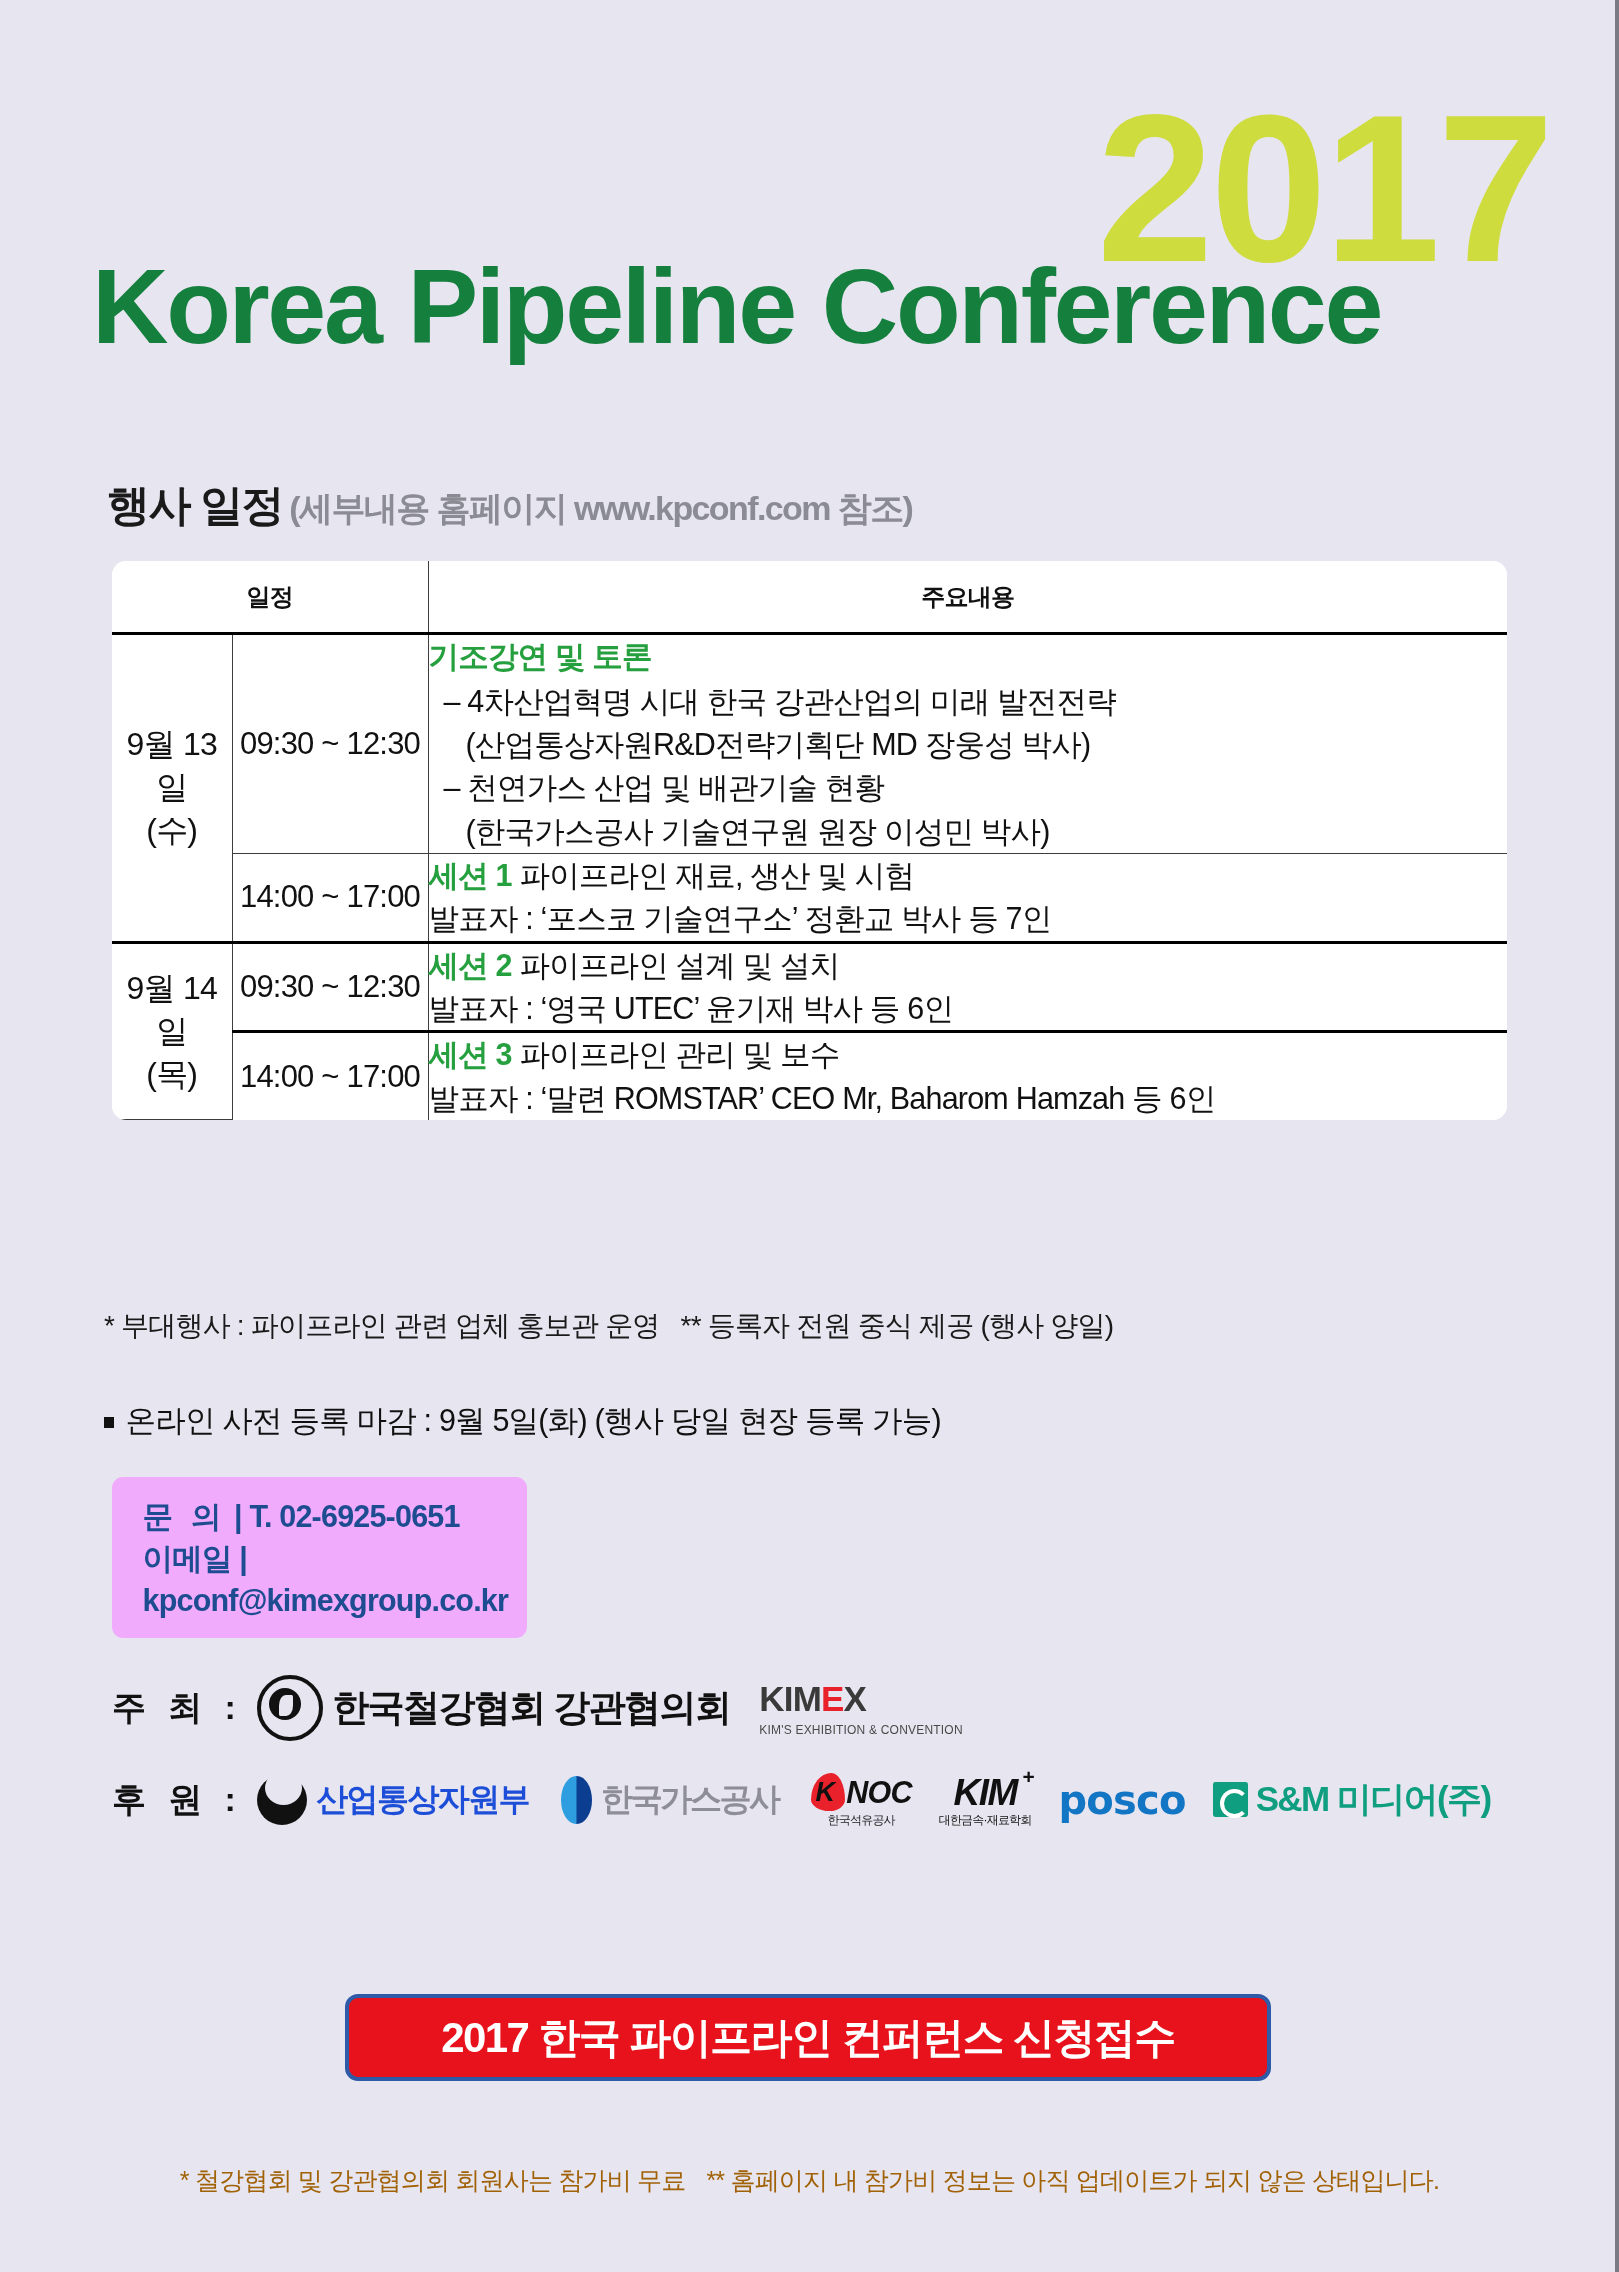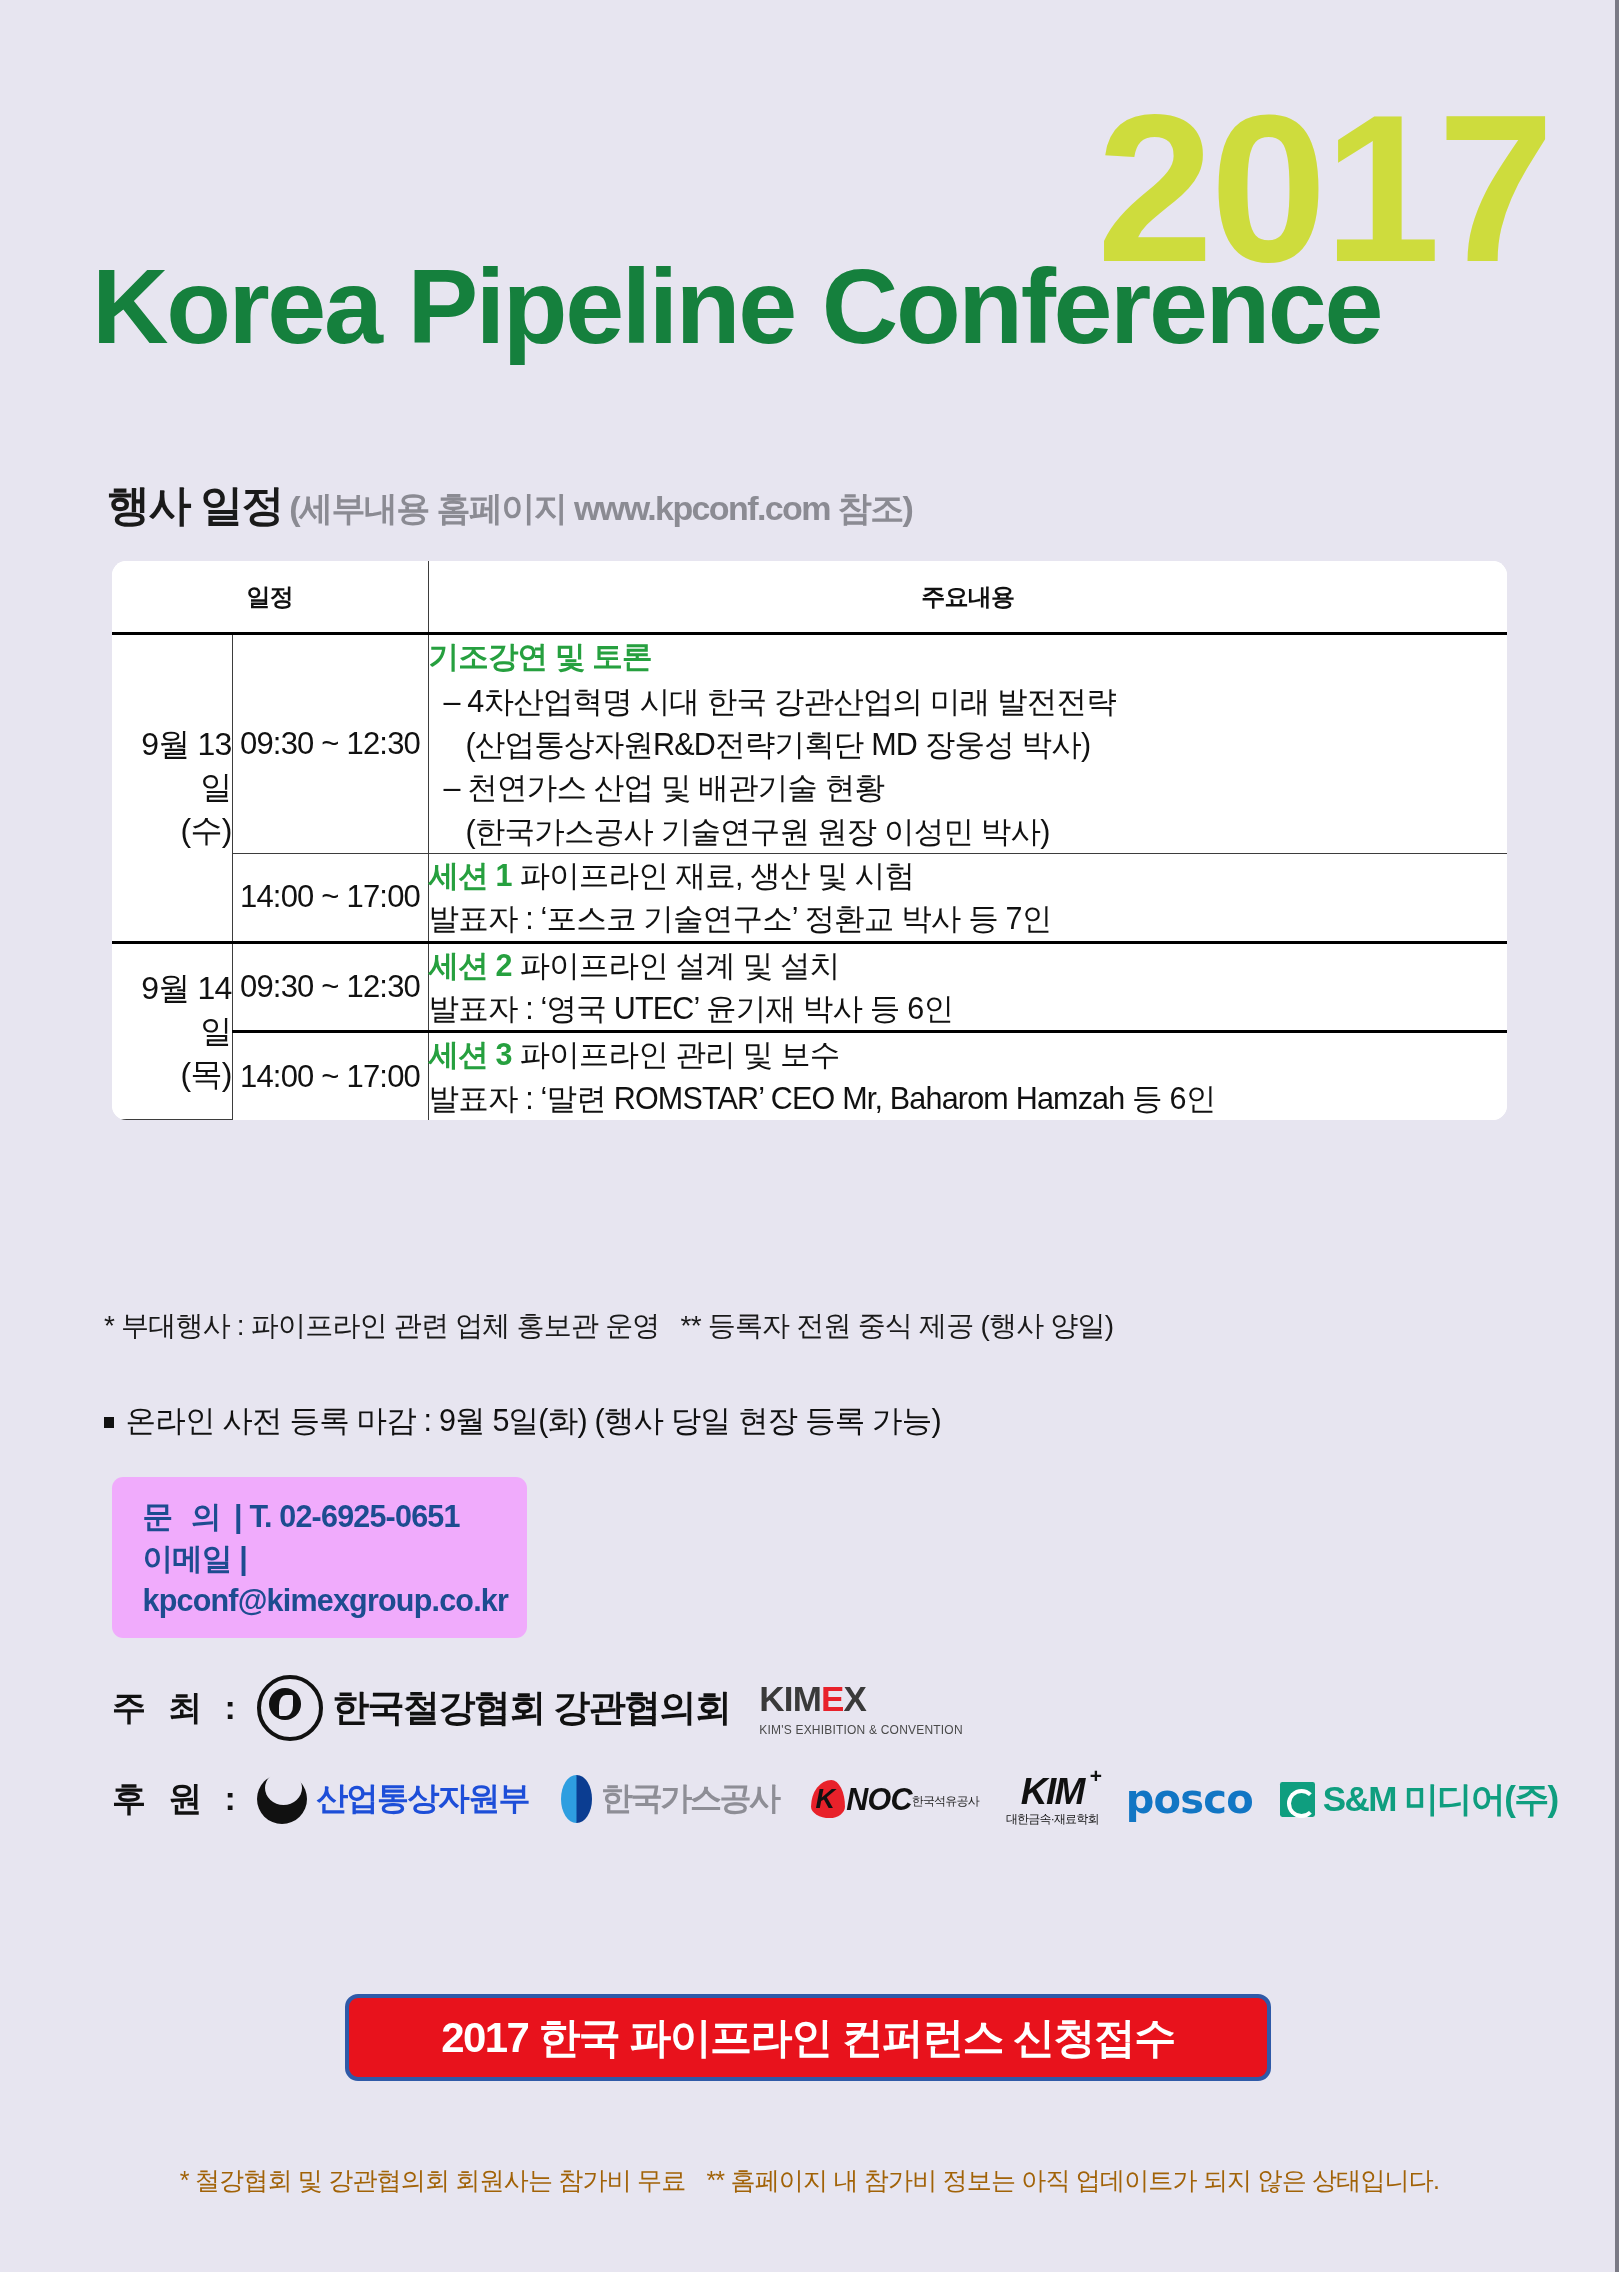--- a/index.html
+++ b/index.html
@@ -105,21 +105,21 @@
     font-size: 24px;
     font-weight: bold;
     color: #111;
     letter-spacing: -0.8px;
   }
   table.sched th.first, table.sched td.first { border-left: none; }
   table.sched th.last, table.sched td.last { border-right: none; }
   tr.lastrow td { border-bottom: none; }
 
   td.day {
-    text-align: right;
+    text-align: center;
     font-size: 32px;
     color: #111;
     letter-spacing: -0.8px;
     line-height: 1.35;
   }
   td.time {
     text-align: center;
     font-size: 31px;
     color: #111;
     letter-spacing: -0.8px;
@@ -303,20 +303,21 @@
   .kogas-text {
     font-size: 32px;
     font-weight: bold;
     color: #8e8e96;
     letter-spacing: -2.4px;
     margin-right: 32px;
   }
 
   .knoc {
     display: inline-flex;
+    flex-direction: column;
     align-items: center;
     margin-right: 27px;
     line-height: 1;
   }
   .knoc .top { display:flex; align-items:center; }
   .knoc .flame {
     width: 34px; height: 38px;
     background: #e8212a;
     border-radius: 60% 40% 45% 55% / 70% 70% 30% 30%;
     position: relative;

